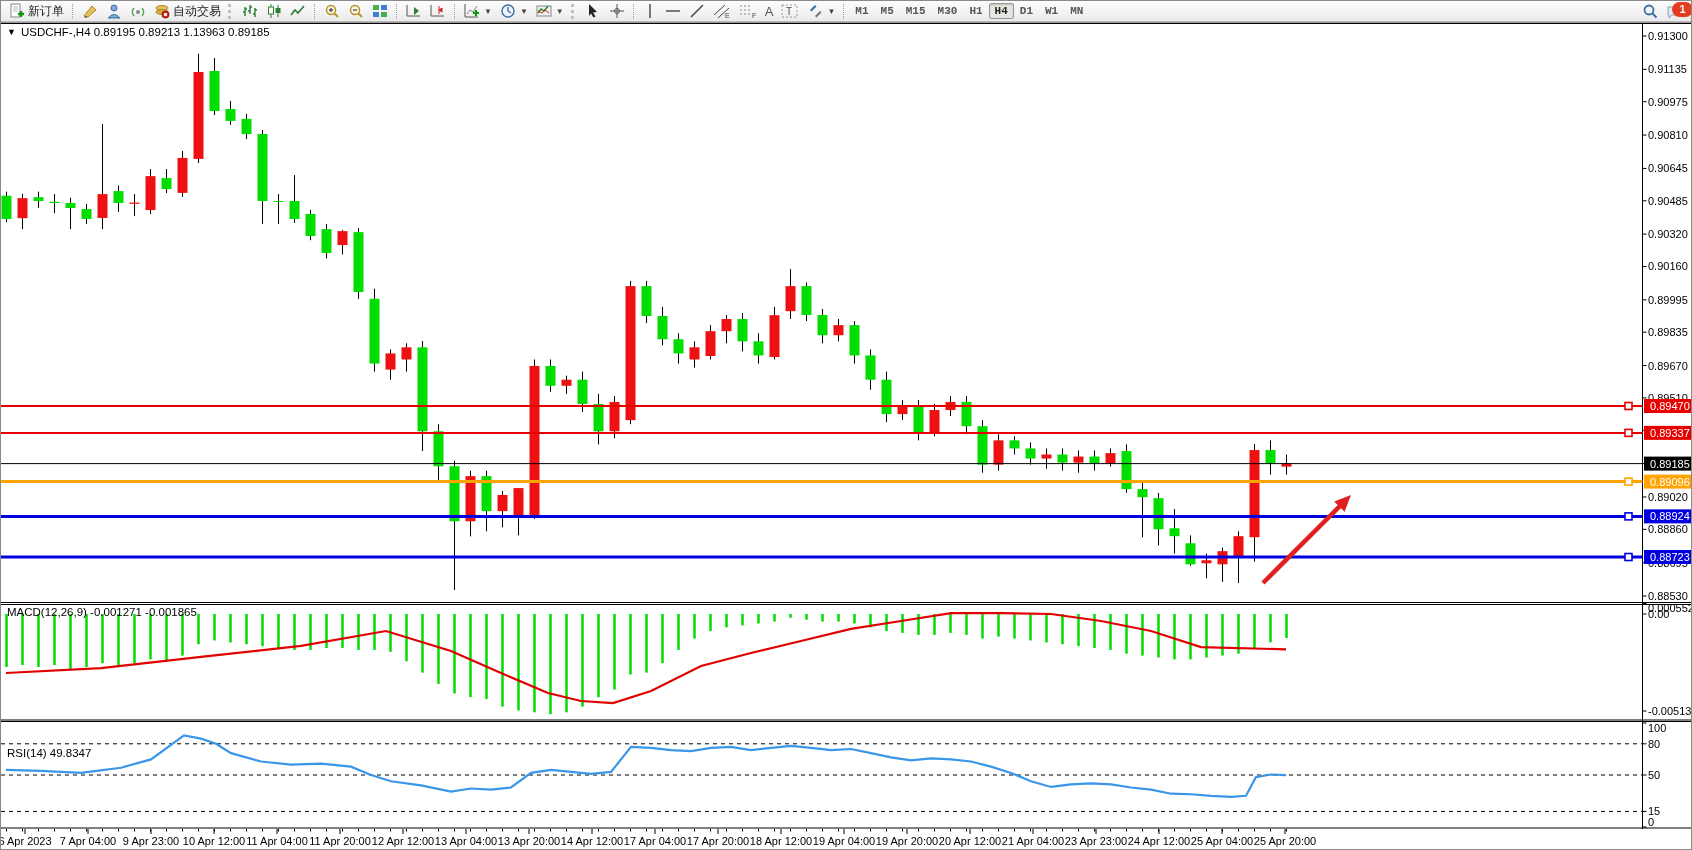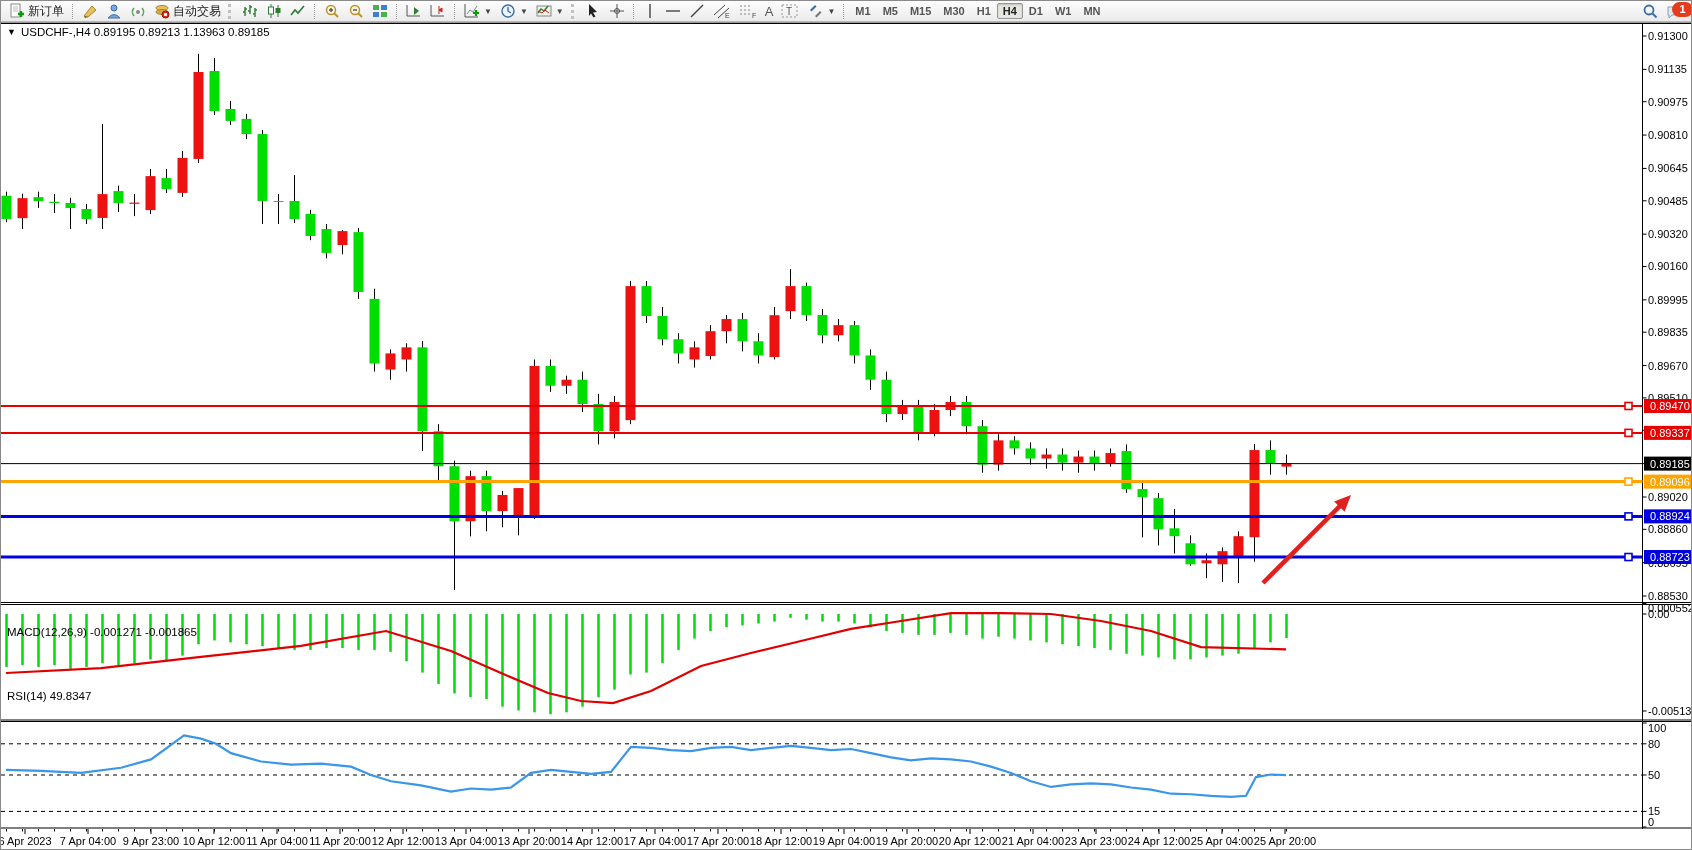--- a/index.html
+++ b/index.html
@@ -4,21 +4,21 @@
 <style>
   html,body{margin:0;padding:0;background:#d4d0c8;font-family:"Liberation Sans",sans-serif;}
   #app{width:1692px;height:850px;position:relative;background:#fff;overflow:hidden;border:1px solid #8a8a8a;box-sizing:border-box;}
   
   .tb{display:flex;align-items:center;height:21px;background:linear-gradient(#fdfdfd,#ebebeb);
       border-bottom:1px solid #b8b8b8;padding:0 4px;box-sizing:border-box;white-space:nowrap;}
   .btn{height:19px;display:inline-flex;align-items:center;justify-content:center;gap:3px;
        padding:0 3px;border:1px solid transparent;border-radius:2px;cursor:default;color:#222;font-size:12px;}
   .sep{width:1px;height:15px;border-left:1px dotted #9a9a9a;margin:0 4px;}
   .grip{width:4px;height:15px;border-left:3px dotted #c0c0c0;margin:0 3px;}
-  .tf{font-size:11px;font-weight:bold;color:#555;padding:1px 5px;border:1px solid transparent;border-radius:2px;}
+  .tf{font-size:11px;font-weight:bold;color:#555;padding:1px 5px;border:1px solid transparent;border-radius:2px;font-family:Liberation Mono, monospace;}
   .tf.active{background:#e7e7e2;border:1px solid #989898;box-shadow:inset 0 1px 2px rgba(0,0,0,.18);color:#222;}
   .dd{font-size:8px;color:#444;margin-left:1px;}
   .right{margin-left:auto;display:flex;align-items:center;gap:8px;margin-right:6px;}
   .badge{min-width:15px;height:15px;border-radius:8px;background:#e53c1f;color:#fff;font-size:11px;font-weight:bold;
          display:inline-flex;align-items:center;justify-content:center;padding:0 3px;}
   
   .chart-window{position:relative;width:1692px;height:828px;background:#fff;border-top:1px solid #9a9a9a;}
   .pane{display:block;}
   .overlay-label{position:absolute;left:6px;font-size:11.5px;color:#000;pointer-events:none;}
   .title-line{top:3px;display:flex;align-items:center;gap:5px;}
@@ -697,16 +697,16 @@
         <line x1="1221" y1="0" x2="1221" y2="5" stroke="#000"></line>
         <text x="1221" y="16" font-size="11" fill="#000" text-anchor="middle">25 Apr 04:00</text>
         <line x1="1284" y1="0" x2="1284" y2="5" stroke="#000"></line>
         <text x="1284" y="16" font-size="11" fill="#000" text-anchor="middle">25 Apr 20:00</text>
       </svg>
 
     <div class="overlay-label title-line">
       <span class="collapse">▼</span>
       <span>USDCHF-,H4  0.89195 0.89213 1.13963 0.89185</span>
     </div>
-    <div class="overlay-label" style="top:603px;">MACD(12,26,9) -0.001271 -0.001865</div>
-    <div class="overlay-label" style="top:667px;text-align:right;">RSI(14) 49.8347</div>
+    <div class="overlay-label" style="top:583px;">MACD(12,26,9) -0.001271 -0.001865</div>
+    <div class="overlay-label" style="top:724px;text-align:right;">RSI(14) 49.8347</div>
   </div>
 </div>
 
 </body></html>

